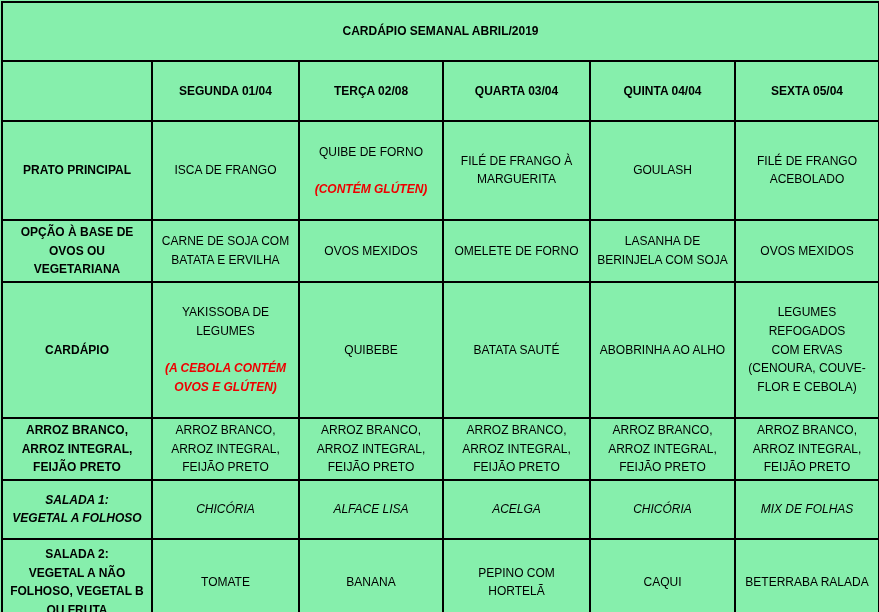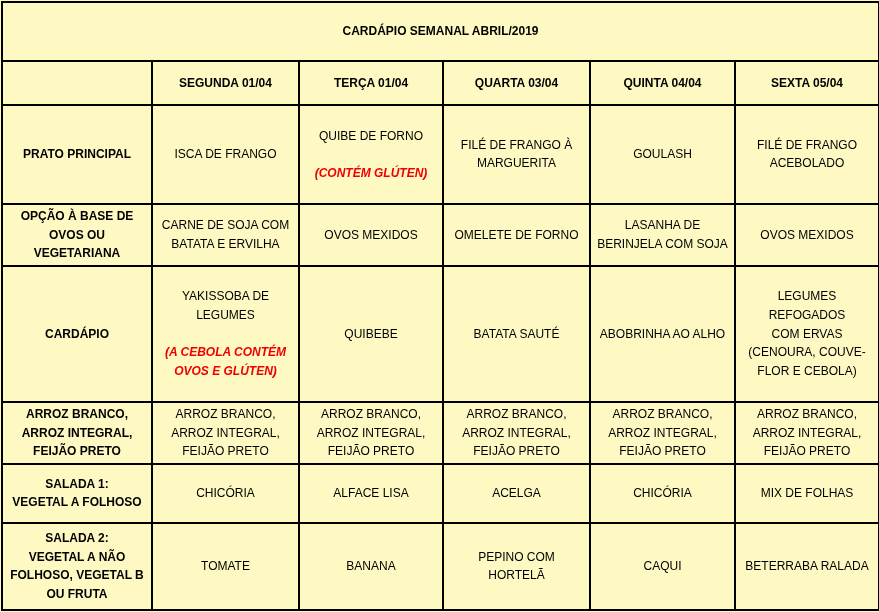--- a/index.html
+++ b/index.html
@@ -4,21 +4,21 @@
 <style>
   * { box-sizing: border-box; margin: 0; padding: 0; }
   html, body {
     background: #ffffff;
     font-family: "Liberation Sans", sans-serif;
     color: #000000;
   }
   .page {
     width: 879px;
     height: 612px;
-    background: #fef9c3;
+    background: #86efac;
     overflow: hidden;
   }
   table.menu-table {
     border-collapse: collapse;
     table-layout: fixed;
     width: 877px;
     margin: 1px;
   }
   table.menu-table td {
     border: 2px solid #000000;
@@ -31,26 +31,26 @@
     overflow: hidden;
   }
   .bold { font-weight: bold; }
   .warn {
     color: #ee0000;
     font-weight: bold;
     white-space: pre-line;
     font-style: italic;
   }
   tr.r-title  { height: 59px; }
-  tr.r-head   { height: 44px; }
+  tr.r-head   { height: 60px; }
   tr.r-prato  { height: 59px; }
   tr.r-opcao  { height: 60px; margin-left: 48px; }
   tr.r-guarn  { height: 85px; }
   tr.r-arroz  { height: 60px; }
-  tr.r-sal1   { height: 59px; }
+  tr.r-sal1   { height: 59px; font-style: italic; }
   tr.r-sal2   { height: 87px; }
 </style>
 </head>
 <body>
 
 <div class="page">
   <table class="menu-table">
     <colgroup>
       <col style="width:150px">
       <col style="width:147px">
@@ -61,21 +61,21 @@
     </colgroup>
 
     <tbody>
         <tr class="r-title">
       <td colspan="6" class="bold">CARDÁPIO SEMANAL ABRIL/2019</td>
     </tr>
 
     <tr class="r-head">
       <td></td>
       <td class="bold">SEGUNDA 01/04</td>
-      <td class="bold">TERÇA 01/04</td>
+      <td class="bold">TERÇA 02/08</td>
       <td class="bold">QUARTA 03/04</td>
       <td class="bold">QUINTA 04/04</td>
       <td class="bold">SEXTA 05/04</td>
     </tr>
 
     <tr class="r-prato">
       <td class="bold">PRATO PRINCIPAL</td>
       <td><div>ISCA DE FRANGO</div></td>
       <td>
         <div>QUIBE DE FORNO</div>

